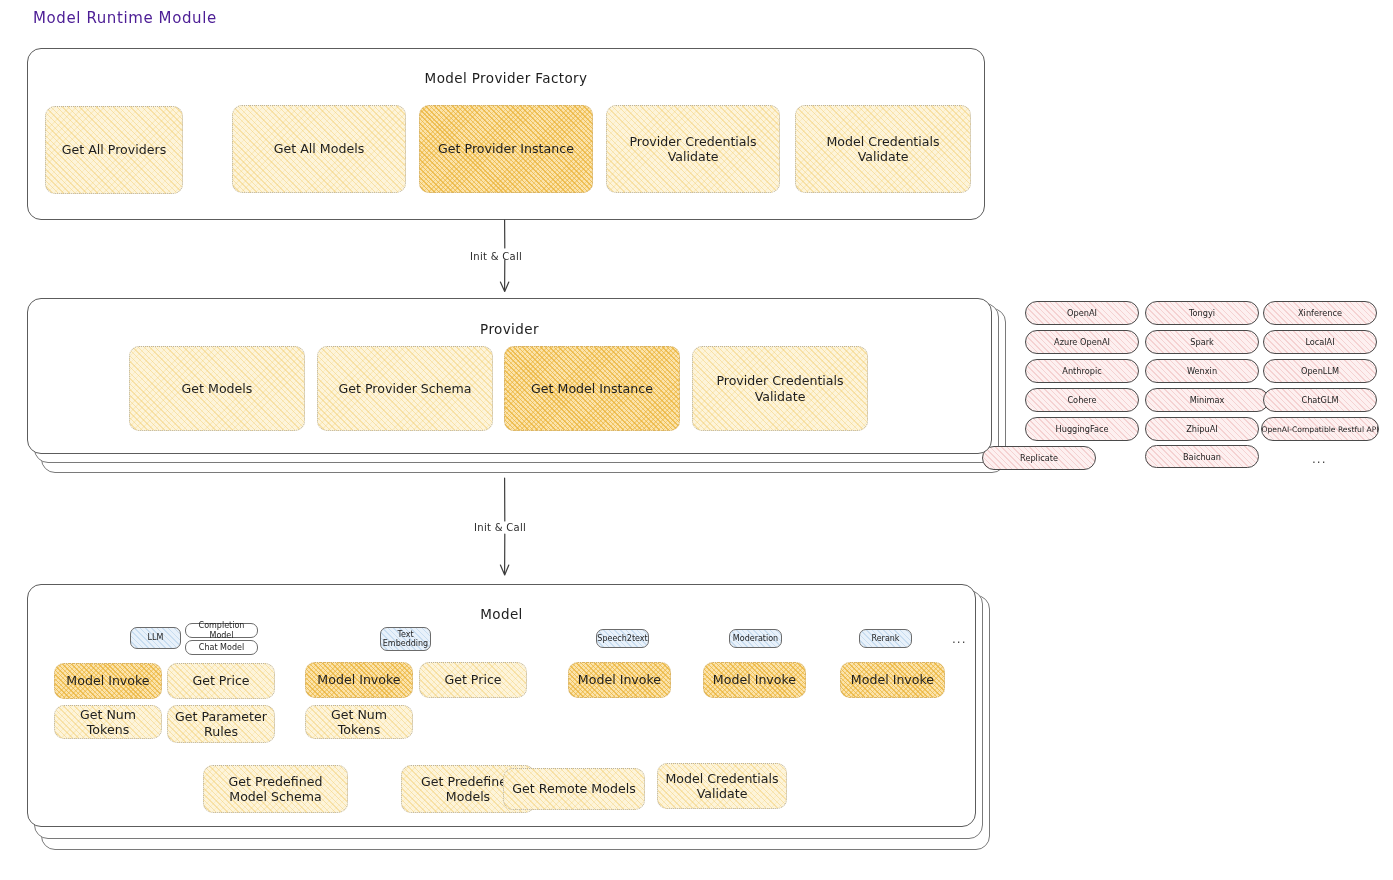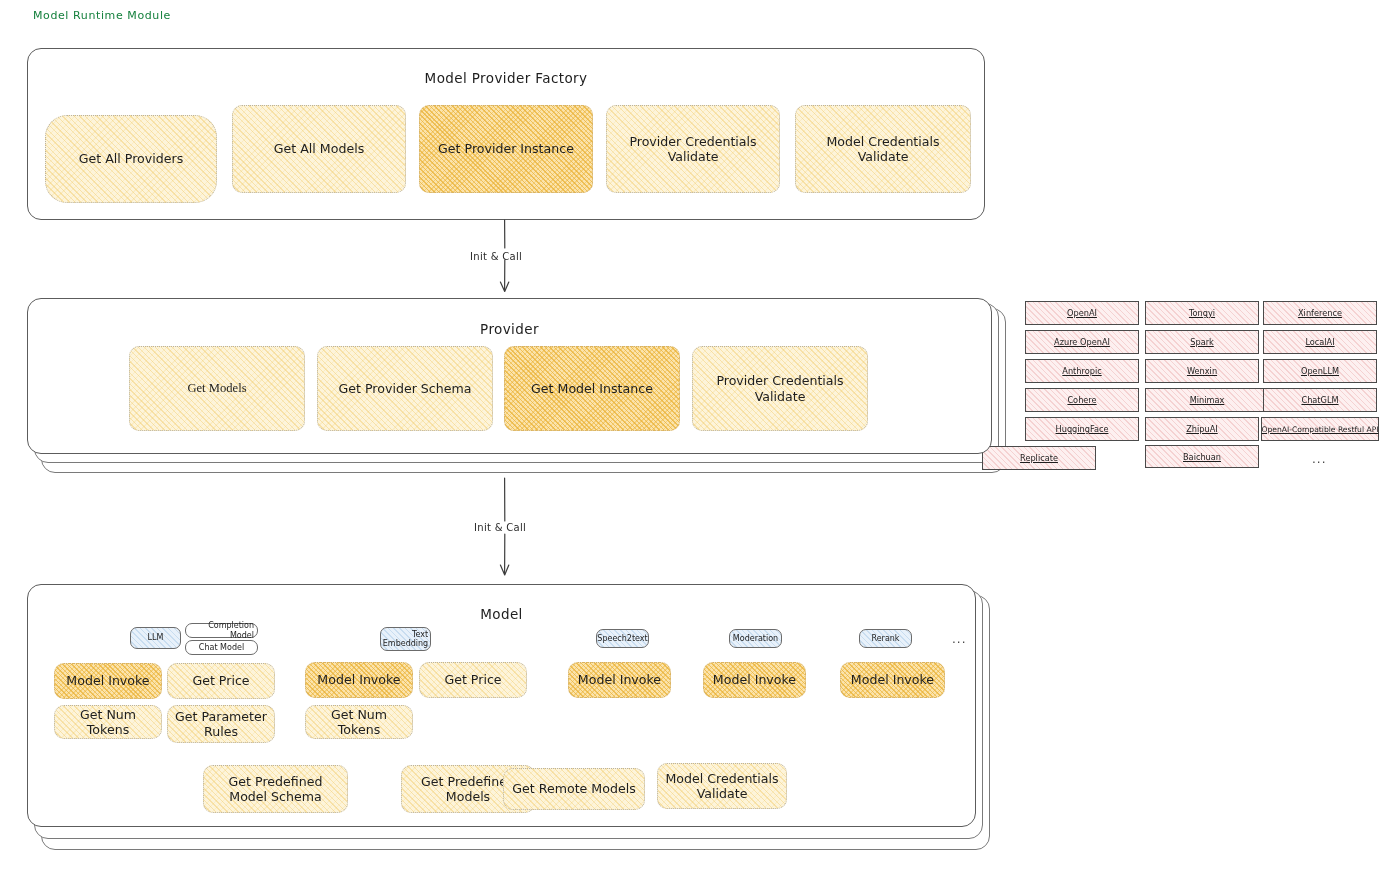--- a/index.html
+++ b/index.html
@@ -10,23 +10,23 @@
   body {
     width: 1393px; height: 880px;
     position: relative;
     font-family: "DejaVu Sans", sans-serif;
     color: #1e1e1e;
     overflow: hidden;
   }
   .page-title {
     position: absolute;
     left: 33px; top: 9px;
-    font-size: 11px;
+    font-size: 15px;
     letter-spacing: .6px;
-    color: #15803d;
+    color: #4c1d95;
     white-space: nowrap;
   }
 
   
   .container {
     position: absolute;
     border: 1.3px solid #5c5c5c;
     border-radius: 14px;
     background: #ffffff;
   }
@@ -73,51 +73,50 @@
   }
 
   
   .chip {
     position: absolute;
     border: 1.1px solid #6b6b6b;
     border-radius: 7px;
     display: flex;
     align-items: center;
     justify-content: center;
-    text-align: right;
+    text-align: center;
     font-size: 8px;
     line-height: 1.15;
     color: #1e1e1e;
     background-color: #e8f1fa;
     background-image:
       repeating-linear-gradient(45deg, rgba(120,170,215,.28) 0 1px, rgba(0,0,0,0) 1px 4px);
     padding: 1px 3px;
   }
   .chip.plain {
     background-color: #ffffff;
     background-image: none;
   }
 
   
   .pchip {
     position: absolute;
     border: 1.2px solid #4a4a4a;
-    border-radius: 0;
+    border-radius: 12px;
     display: flex;
     align-items: center;
     justify-content: center;
     text-align: center;
     font-size: 8.2px;
     color: #1e1e1e;
     background-color: #fdf0f0;
     background-image:
       repeating-linear-gradient(45deg, rgba(226,140,140,.30) 0 1px, rgba(0,0,0,0) 1px 4px);
     padding: 1px 19px;
     white-space: nowrap;
-    text-decoration: underline;
   }
   .ellipsis-dots {
     position: absolute;
     font-size: 12px;
     color: #444;
     letter-spacing: 1px;
   }
 
   
   .arrow-svg { position: absolute; overflow: visible; }
@@ -131,21 +130,21 @@
 </style>
 </head>
 <body>
 
 <div class="page-title">Model Runtime Module</div>
 
 <div class="container" style="left:27px; top:48px; width:958px; height:172px;">
   <div class="container-title" style="top:21px;">Model Provider Factory</div>
 </div>
 
-<div class="mbox" style="left:45px; top:115px; width:172px; height:88px;border-radius:22px;">
+<div class="mbox" style="left:45px; top:106px; width:138px; height:88px;">
   <span>Get All Providers</span>
 </div>
 <div class="mbox" style="left:232px; top:105px; width:174px; height:88px;">
   <span>Get All Models</span>
 </div>
 <div class="mbox hi" style="left:419px; top:105px; width:174px; height:88px;">
   <span>Get Provider Instance</span>
 </div>
 <div class="mbox" style="left:606px; top:105px; width:174px; height:88px;">
   <span>Provider Credentials Validate</span>
@@ -159,21 +158,21 @@
   <path d="M5.4 62 L9.7 71.5 L13.8 62" stroke="#3d3d3d" stroke-width="1.2" fill="none" stroke-linecap="round" stroke-linejoin="round"></path>
 </svg>
 <div class="arrow-label" style="left:470px; top:251px;">Init &amp; Call</div>
 
 <div class="stack-layer" style="left:41px; top:308px; width:965px; height:165px;"></div>
 <div class="stack-layer" style="left:34px; top:303px; width:965px; height:160px;"></div>
 <div class="container" style="left:27px; top:298px; width:965px; height:156px; z-index:1;">
   <div class="container-title" style="top:22px;">Provider</div>
 </div>
 
-<div class="mbox" style="left:129px; top:346px; width:176px; height:85px; z-index:2;font-family:Liberation Serif, serif;">
+<div class="mbox" style="left:129px; top:346px; width:176px; height:85px; z-index:2;">
   <span>Get Models</span>
 </div>
 <div class="mbox" style="left:317px; top:346px; width:176px; height:85px; z-index:2;">
   <span>Get Provider Schema</span>
 </div>
 <div class="mbox hi" style="left:504px; top:346px; width:176px; height:85px; z-index:2;">
   <span>Get Model Instance</span>
 </div>
 <div class="mbox" style="left:692px; top:346px; width:176px; height:85px; z-index:2;">
   <span>Provider Credentials Validate</span>

